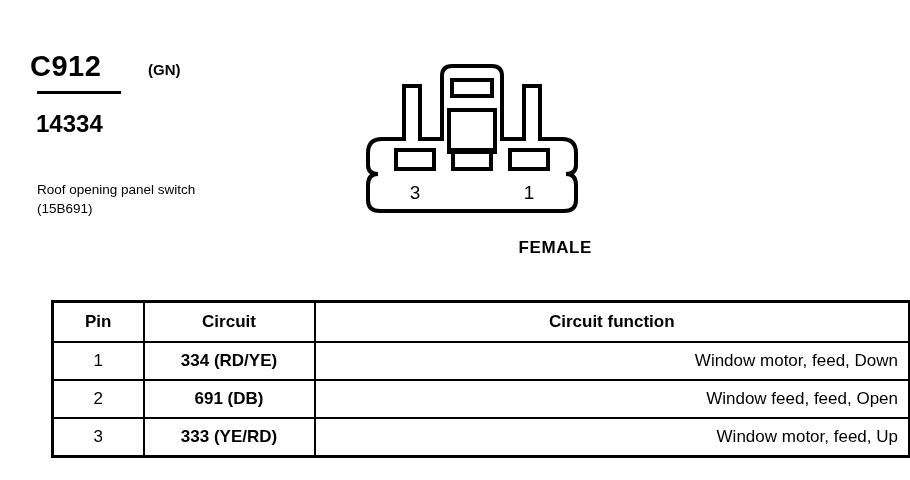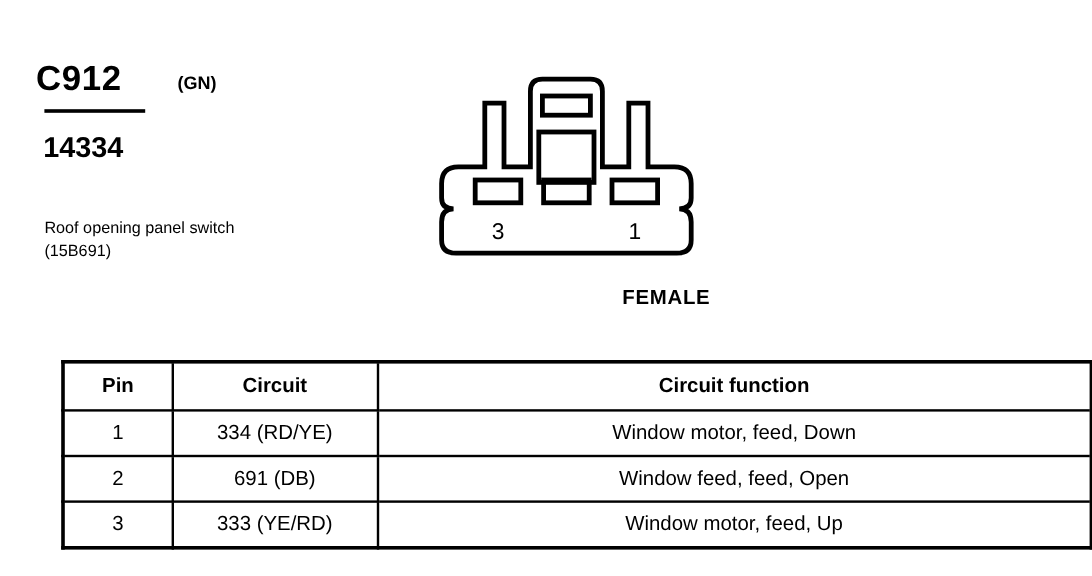--- a/index.html
+++ b/index.html
@@ -105,22 +105,22 @@
   }
   .pin-table thead th {
     font-weight: bold;
     text-align: center;
     height: 38px;
   }
   .col-pin { width: 91px; }
   .col-circuit { width: 171px; }
   .col-function { width: 595px; }
   .cell-pin { text-align: center; }
-  .cell-circuit { text-align: center; }
-  .cell-function { text-align: center; padding-left: 18px; }
+  .cell-circuit { text-align: center; font-weight: bold; }
+  .cell-function { text-align: right; padding-left: 18px; }
   .pin-table { border: 3px solid #000; }
 </style>
 </head>
 <body>
 
 <div class="page">
 
   <div class="hdr-connector-id">C912</div>
   <div class="hdr-color-code">(GN)</div>
   <div class="hdr-rule"></div>

